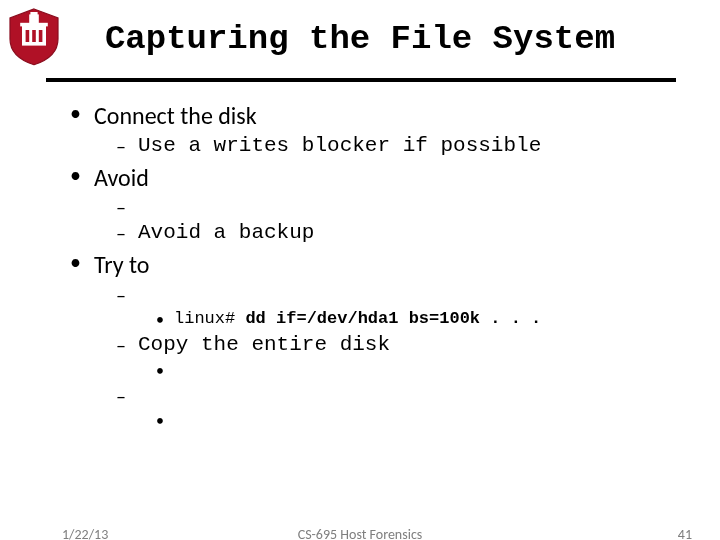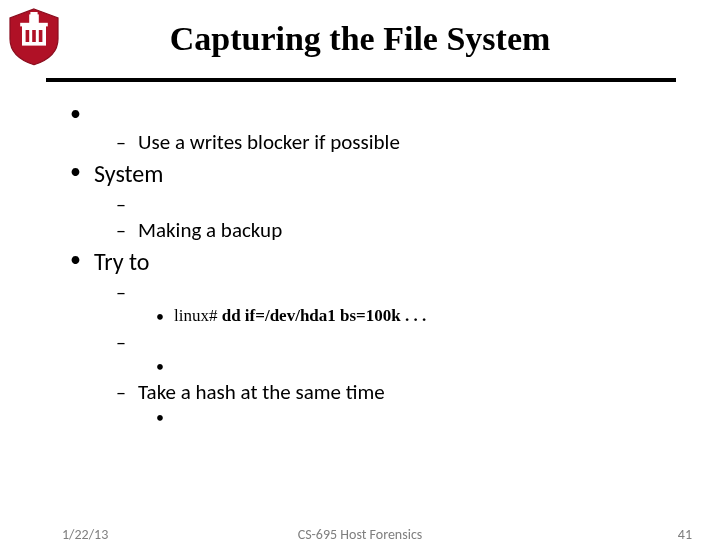--- a/index.html
+++ b/index.html
@@ -6,21 +6,21 @@
   html, body { width: 720px; height: 540px; background: #fff; font-family: Calibri, Arial, sans-serif; color: #000; overflow: hidden; }
   .slide { position: relative; width: 720px; height: 540px; }
 
   .logo {
     position: absolute; top: 6px; left: 4px; width: 60px; height: 60px;
   }
   .logo svg { width: 60px; height: 60px; }
 
   .title {
     position: absolute; top: 20px; left: 0; width: 720px;
-    text-align: center; font-family: Liberation Serif, serif;
+    text-align: center; font-family: Liberation Mono, monospace;
     font-weight: 700; font-size: 34px; letter-spacing: 0px;
   }
 
   .underline {
     position: absolute; top: 78px; left: 46px; width: 630px; height: 4px;
     background: #000;
   }
 
   .content {
     position: absolute; top: 96px; left: 70px; width: 610px;
@@ -32,27 +32,27 @@
   .l1 { margin: 4px 0 0 0; }
   .l1 > li { margin-top: 6px; }
   .l1 > li > .row { display: flex; }
   .l1 > li > .row .bullet { width: 24px; font-size: 22px; line-height: 1.1; }
   .l1 > li > .row .txt { font-size: 24px; }
 
   .l2 { margin-left: 46px; margin-top: 4px; }
   .l2 > li { margin-top: 2px; }
   .l2 > li > .row { display: flex; }
   .l2 > li > .row .bullet { width: 22px; font-size: 20px; line-height: 1.2; }
-  .l2 > li > .row .txt { font-size: 21px; }
+  .l2 > li > .row .txt { font-size: 21px; font-family: Liberation Mono, monospace; }
 
   .l3 { margin-left: 40px; margin-top: 2px; }
   .l3 > li { margin-top: 1px; }
   .l3 > li > .row { display: flex; }
   .l3 > li > .row .bullet { width: 18px; font-size: 16px; line-height: 1.4; }
-  .l3 > li > .row .txt { font-size: 17px; font-family: Liberation Serif, serif; }
+  .l3 > li > .row .txt { font-size: 17px; font-family: Liberation Mono, monospace; }
 
   .cmd-prompt { font-weight: 400; }
   .cmd-bold { font-weight: 700; }
 
   .footer {
     position: absolute; bottom: 14px; left: 0; width: 720px;
     font-size: 14px; color: #7f7f7f; font-family: Calibri, Arial, sans-serif;
   }
   .footer .date { position: absolute; left: 62px; }
   .footer .center { position: absolute; left: 0; width: 720px; text-align: center; }
@@ -79,46 +79,47 @@
   <div class="title">Capturing the File System</div>
 
   <div class="underline"></div>
 
   <div class="content">
     <ul class="l1">
 
       <li>
         <div class="row">
             <span class="bullet">•</span>
+            <span class="txt">Connect the disk</span>
           </div>
         <ul class="l2">
           <li>
             <div class="row">
                 <span class="bullet">–</span>
                 <span class="txt">Use a writes blocker if possible</span>
               </div>
           </li>
         </ul>
       </li>
 
       <li>
         <div class="row">
             <span class="bullet">•</span>
-            <span class="txt">System</span>
+            <span class="txt">Avoid</span>
           </div>
         <ul class="l2">
           <li>
             <div class="row">
                 <span class="bullet">–</span>
               </div>
           </li>
           <li>
             <div class="row">
                 <span class="bullet">–</span>
-                <span class="txt">Making a backup</span>
+                <span class="txt">Avoid a backup</span>
               </div>
           </li>
         </ul>
       </li>
 
       <li>
         <div class="row">
             <span class="bullet">•</span>
             <span class="txt">Try to</span>
           </div>
@@ -132,33 +133,33 @@
                 <div class="row">
                     <span class="bullet">•</span>
                     <span class="txt"><span class="cmd-prompt">linux# </span><span class="cmd-bold">dd if=/dev/hda1 bs=100k . . .</span></span>
                   </div>
               </li>
             </ul>
           </li>
           <li>
             <div class="row">
                 <span class="bullet">–</span>
+                <span class="txt">Copy the entire disk</span>
               </div>
             <ul class="l3">
               <li>
                 <div class="row">
                     <span class="bullet">•</span>
                   </div>
               </li>
             </ul>
           </li>
           <li>
             <div class="row">
                 <span class="bullet">–</span>
-                <span class="txt">Take a hash at the same time</span>
               </div>
             <ul class="l3">
               <li>
                 <div class="row">
                     <span class="bullet">•</span>
                   </div>
               </li>
             </ul>
           </li>
         </ul>

